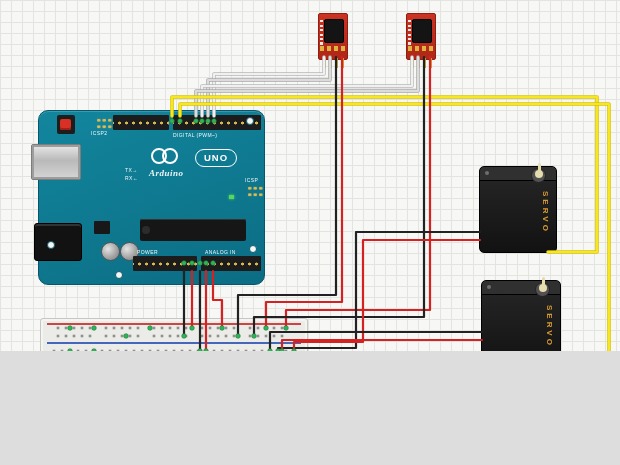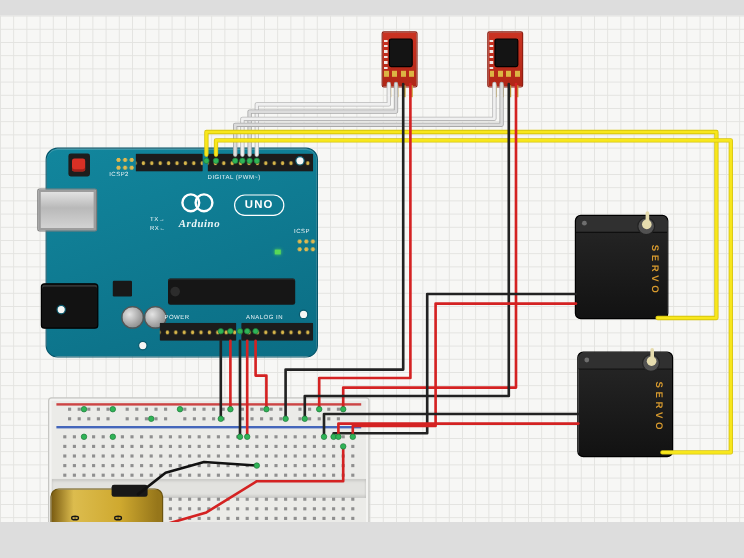--- a/index.html
+++ b/index.html
@@ -1,24 +1,23 @@
 <!DOCTYPE html>
 <html><head>
 <meta charset="utf-8">
 <style>
   html,body{margin:0;padding:0;background:#ddd;}
   .canvas{
-    position:relative;width:620px;height:422px;overflow:hidden;
+    position:relative;width:620px;height:351px;overflow:hidden;
     background-color:#f7f7f5;
     background-image:
       linear-gradient(#e3e3e0 1px, transparent 1px),
       linear-gradient(90deg,#e3e3e0 1px, transparent 1px);
     background-size:11px 11px;
     font-family:"Liberation Sans", sans-serif;
-    margin-top:13px;
   }
   .layer{position:absolute;left:0;top:0;pointer-events:none;}
   #holes-layer{z-index:2;}
   #wire-layer{z-index:4;}
 
   
   .breadboard{position:absolute;z-index:1;background:#ebebe8;border:1px solid #c6c6c3;
     border-radius:3px;box-shadow:inset 0 0 0 2px #f4f4f2;}
   .bb-hline{position:absolute;left:6px;right:6px;height:1.5px;}
   .bb-red{background:#cc4444;}

